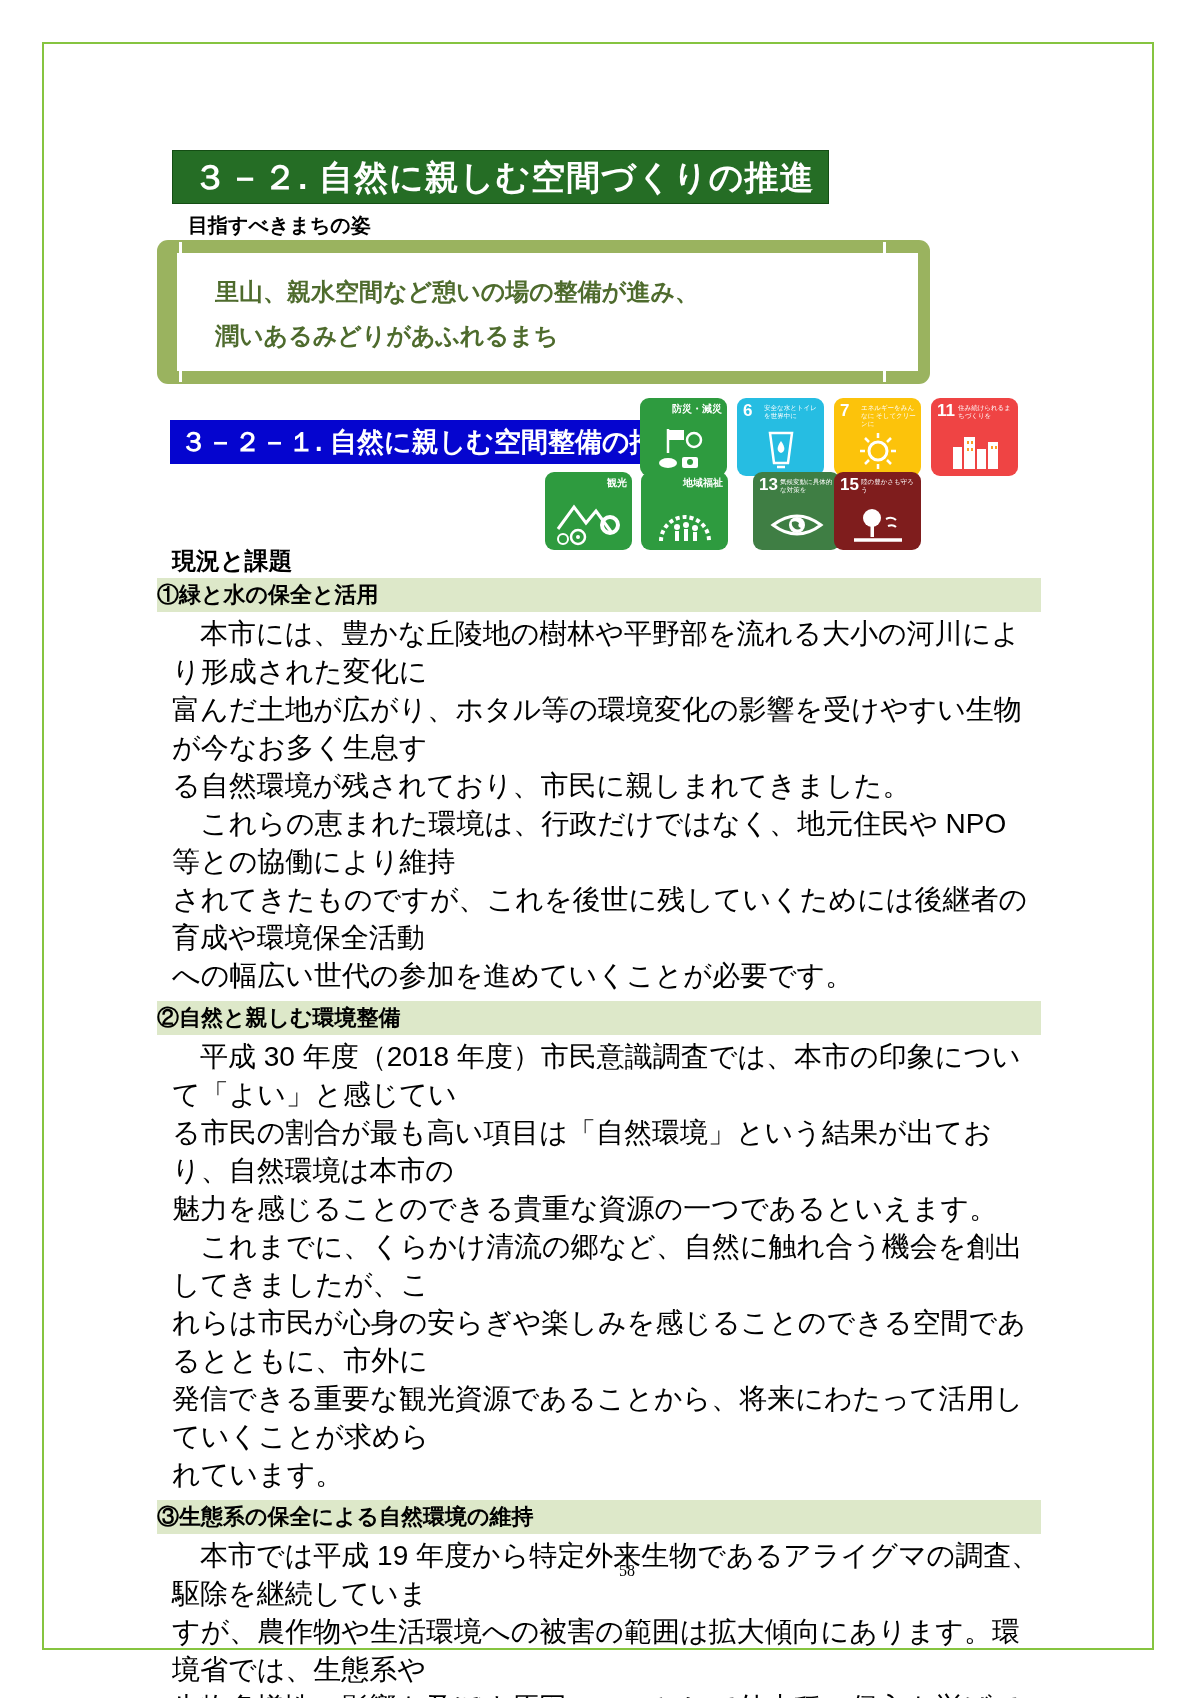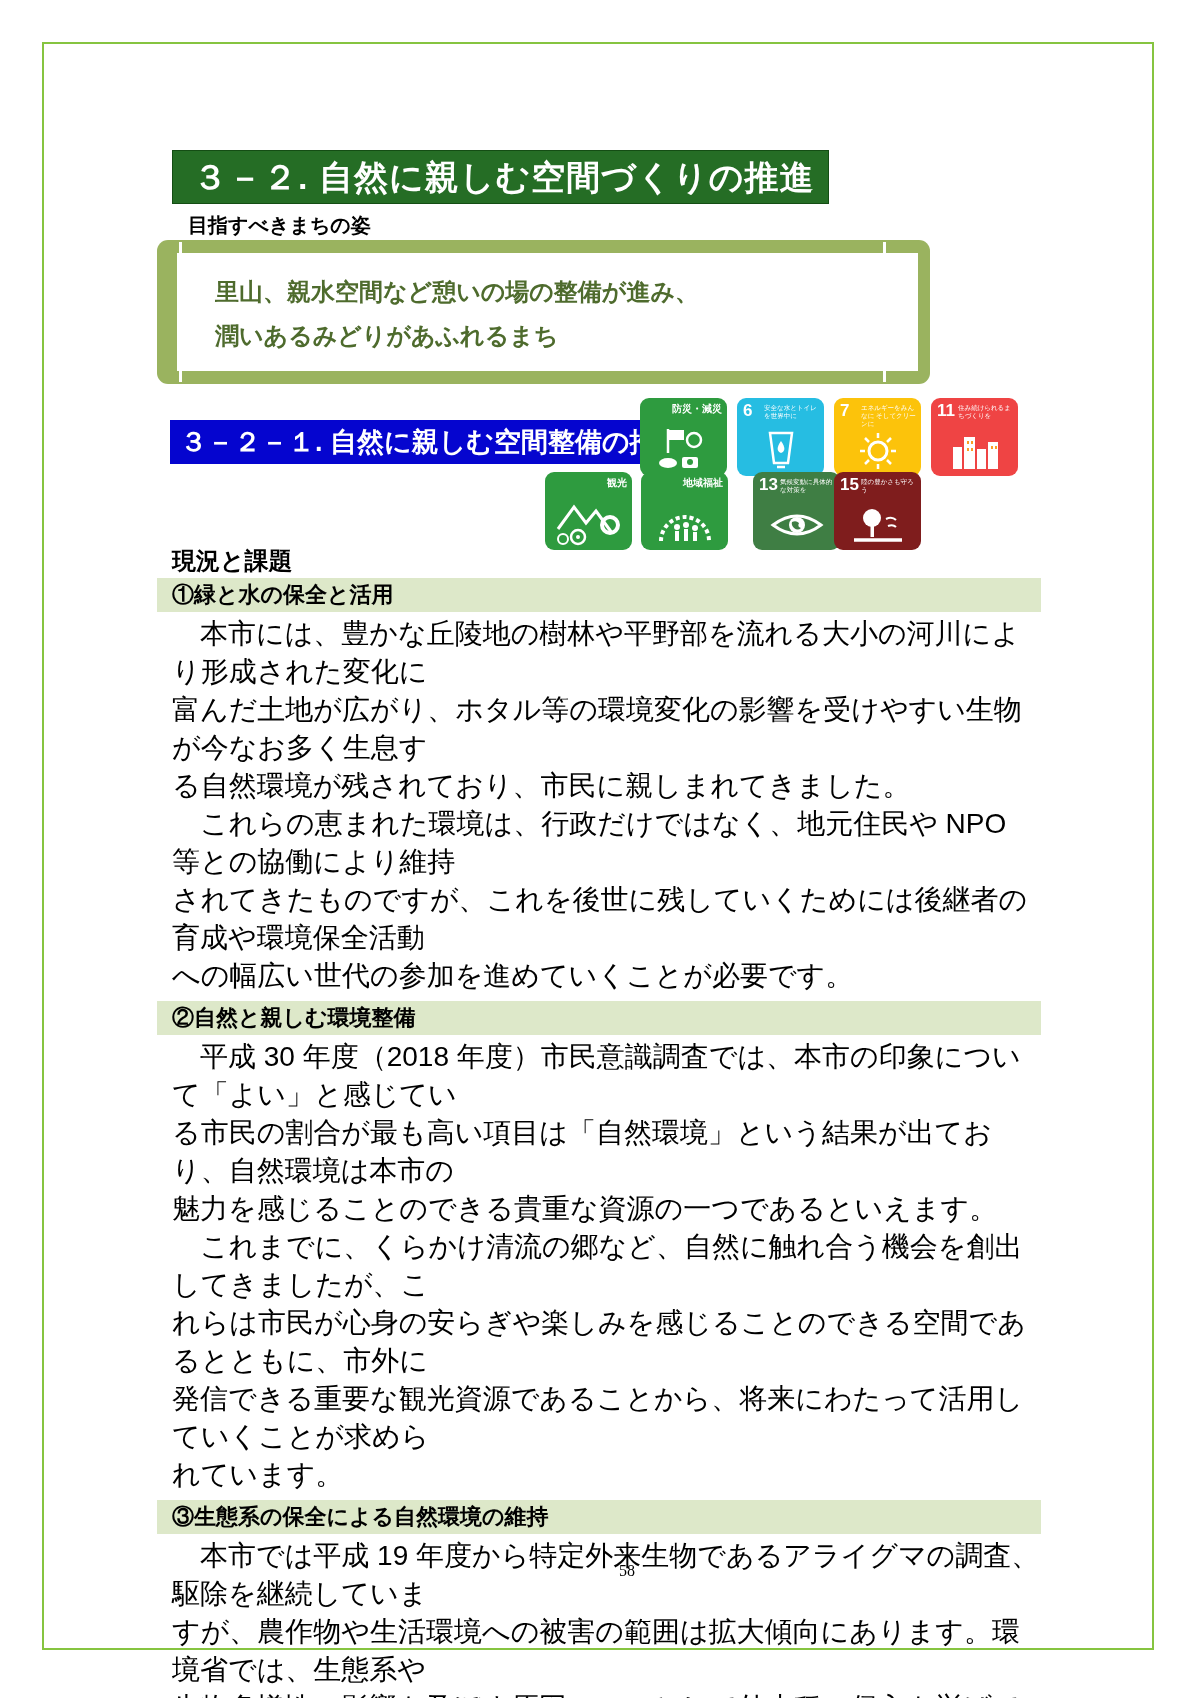--- a/index.html
+++ b/index.html
@@ -34,21 +34,21 @@
   .t-chiiki{left:641px;background:#2e9b3f;}
   .t-sdg13{left:737px;background:#3f7e44;margin-left:16px;}
   .t-sdg15{left:834px;background:#7f1d1d;}
   .tile .jlabel{position:absolute;right:5px;top:4px;font-size:10px;font-weight:bold;}
   .tile .num{position:absolute;left:6px;top:3px;font-size:17px;font-weight:bold;}
   .tile .cap{position:absolute;left:27px;top:6px;right:3px;font-size:6.5px;line-height:8px;}
   .tile svg{position:absolute;left:50%;transform:translateX(-50%);bottom:3px;}
   
   .current-heading{position:absolute;left:172px;top:545px;font-size:24px;font-weight:bold;}
   #content{position:absolute;left:157px;top:578px;width:884px;}
-  .band{background:#dde8c9;height:34px;line-height:34px;padding-left:15px;
+  .band{background:#dde8c9;height:34px;line-height:34px;
         font-size:22px;font-weight:bold;}
   .body-text{margin:3px 0 6px 15px;font-size:28px;line-height:38px;white-space:pre-line;}
   .page-number{position:absolute;left:0;width:100%;top:1562px;text-align:center;
         font-size:16px;font-family:"Liberation Serif",serif;padding-left:27px;}
 </style>
 </head>
 <body>
 
 <div id="page">
   <div id="frame"></div>

